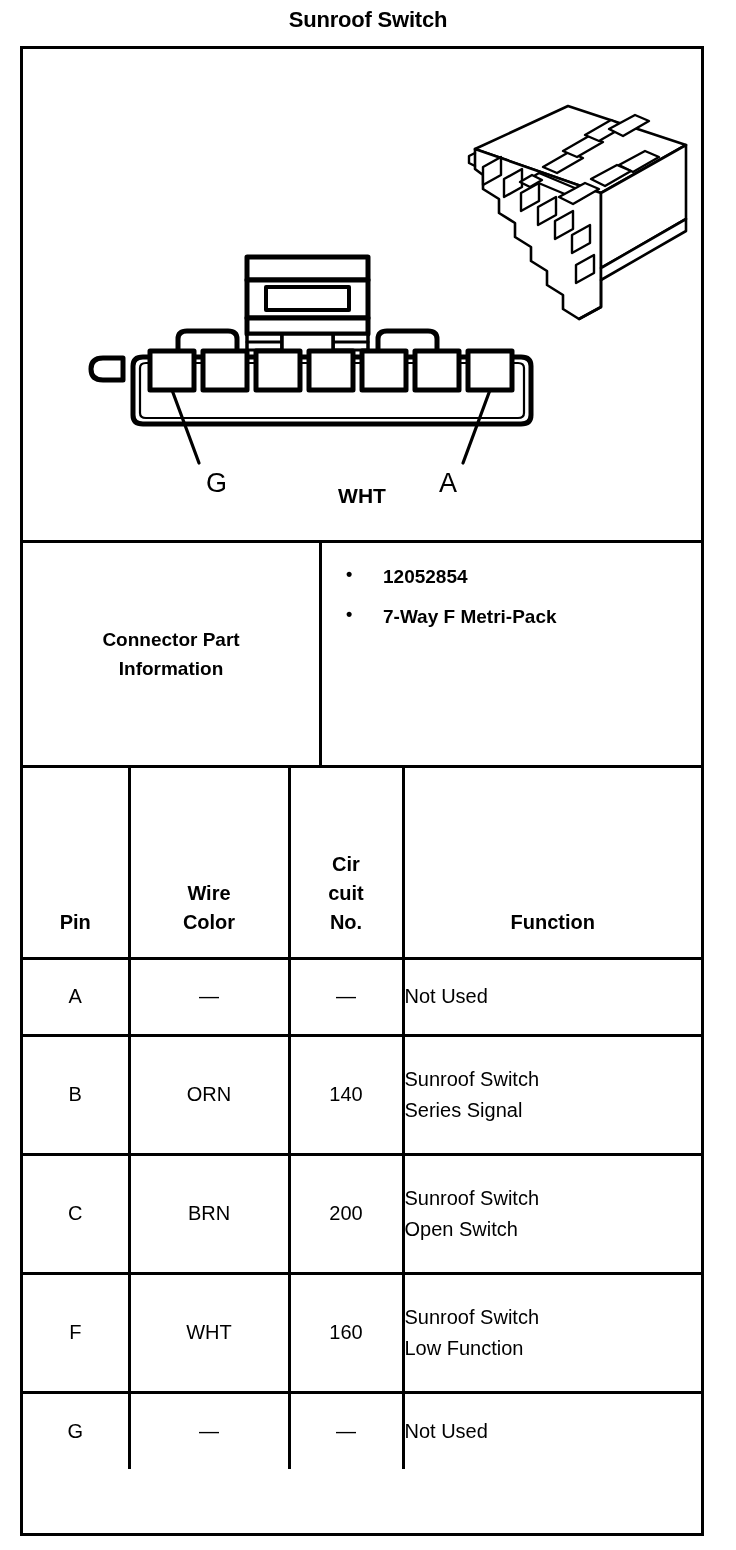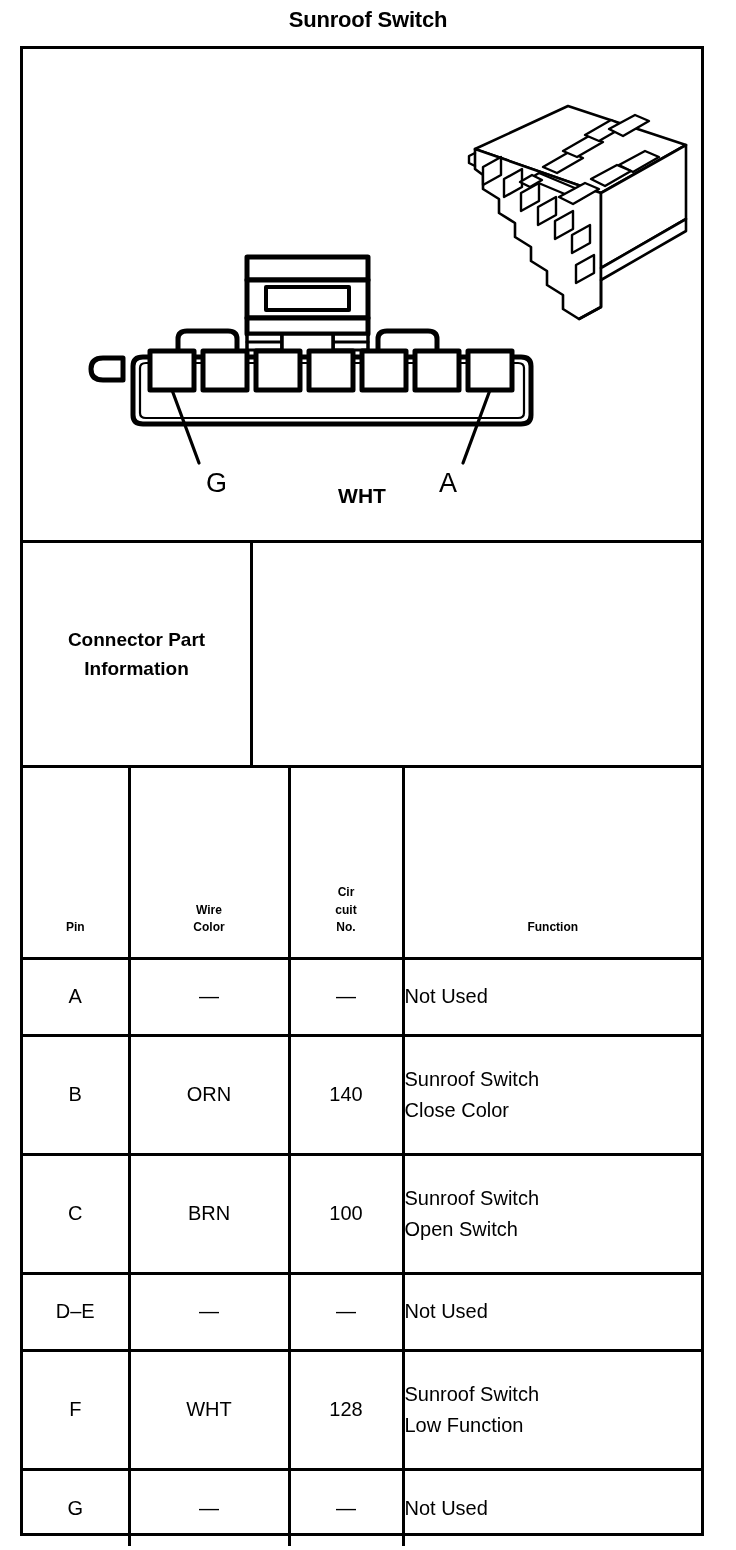--- a/index.html
+++ b/index.html
@@ -61,21 +61,21 @@
   }
 
   
   .cpi {
     display: flex;
     height: 225px;
     box-sizing: border-box;
     border-bottom: 3px solid #000;
   }
   .cpi-label {
-    width: 230px;
+    width: 299px;
     box-sizing: border-box;
     border-right: 3px solid #000;
     display: flex;
     align-items: center;
     justify-content: center;
     text-align: center;
     font-size: 19px;
     font-weight: bold;
     line-height: 1.55;
     padding: 0 10px;
@@ -126,21 +126,21 @@
     border-bottom: 3px solid #000;
     box-sizing: border-box;
     padding: 0;
   }
   .pintable th:last-child, .pintable td:last-child { border-right: none; }
   .pintable tr:last-child td { border-bottom: none; }
 
   .pintable thead th {
     height: 190px;
     vertical-align: bottom;
-    font-size: 12px;
+    font-size: 20px;
     font-weight: bold;
     line-height: 1.45;
     padding-bottom: 20px;
   }
   .th-pin, .th-wire, .th-cir { text-align: center; }
   .th-function { text-align: center; margin-left: 18px; }
 
   .pintable tbody td {
     font-size: 20px;
     font-weight: normal;
@@ -251,20 +251,24 @@
   </div>
 
   <div class="cpi">
     <div class="cpi-label">
       <div>
         <div>Connector Part</div>
         <div>Information</div>
       </div>
     </div>
     <div class="cpi-body">
+      <ul>
+        <li>12052854</li>
+        <li>7-Way F Metri-Pack</li>
+      </ul>
     </div>
   </div>
 
   <table class="pintable">
     <colgroup>
       <col class="c-pin">
         <col class="c-wire">
         <col class="c-cir">
         <col class="c-function">
     </colgroup>
@@ -295,44 +299,36 @@
           <td class="td-function">
             <div>Not Used</div>
           </td>
         </tr>
         <tr class="r-tall">
           <td class="td-pin">B</td>
           <td class="td-wire">ORN</td>
           <td class="td-cir">140</td>
           <td class="td-function">
             <div>Sunroof Switch</div>
-            <div>Close Color</div>
+            <div>Series Signal</div>
           </td>
         </tr>
         <tr class="r-tall">
           <td class="td-pin">C</td>
           <td class="td-wire">BRN</td>
-          <td class="td-cir">100</td>
+          <td class="td-cir">200</td>
           <td class="td-function">
             <div>Sunroof Switch</div>
             <div>Open Switch</div>
-          </td>
-        </tr>
-        <tr class="r-short">
-          <td class="td-pin">D–E</td>
-          <td class="td-wire">—</td>
-          <td class="td-cir">—</td>
-          <td class="td-function">
-            <div>Not Used</div>
           </td>
         </tr>
         <tr class="r-tall">
           <td class="td-pin">F</td>
           <td class="td-wire">WHT</td>
-          <td class="td-cir">128</td>
+          <td class="td-cir">160</td>
           <td class="td-function">
             <div>Sunroof Switch</div>
             <div>Low Function</div>
           </td>
         </tr>
         <tr class="r-short">
           <td class="td-pin">G</td>
           <td class="td-wire">—</td>
           <td class="td-cir">—</td>
           <td class="td-function">

